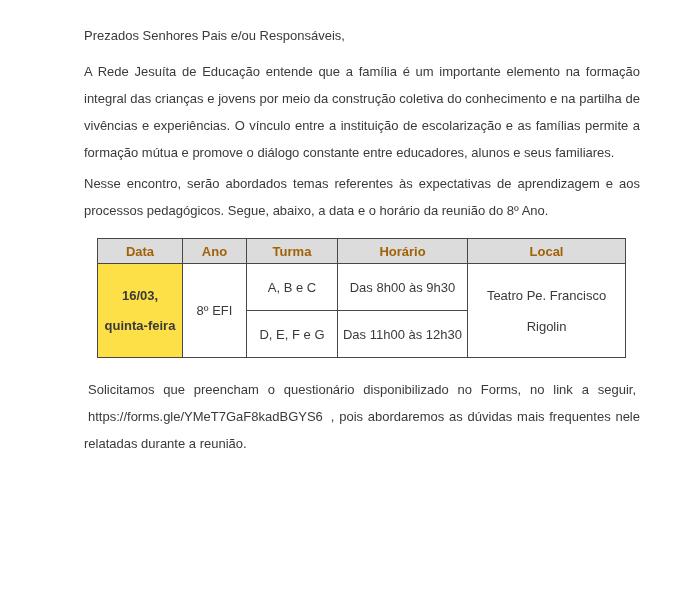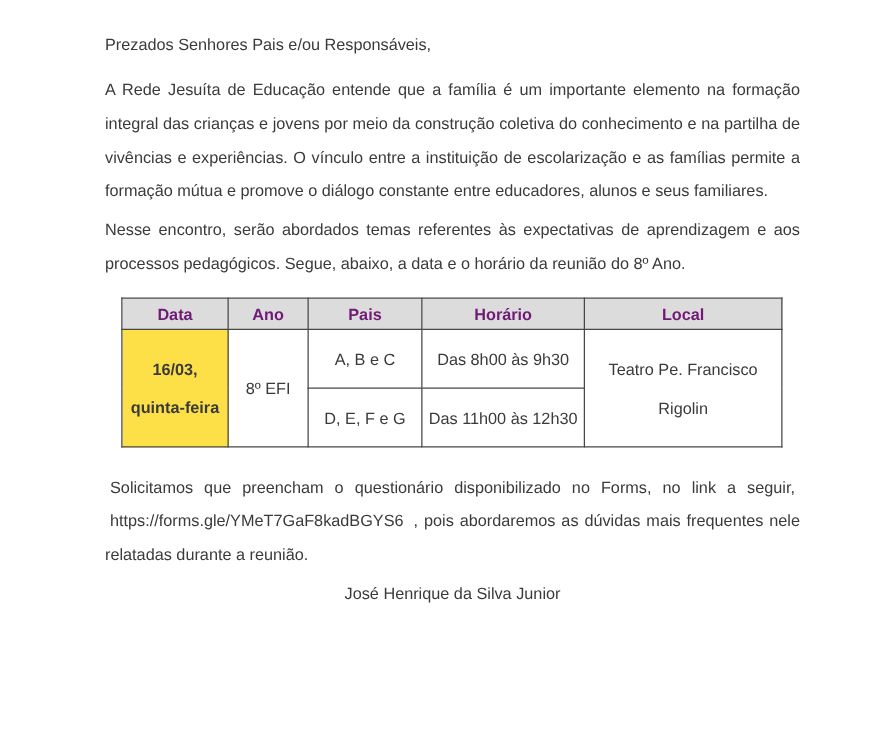--- a/index.html
+++ b/index.html
@@ -37,21 +37,21 @@
     font-size: 13px;
     text-align: center;
     vertical-align: middle;
     padding: 0;
     color: #3a3a3a;
   }
   table.schedule thead th {
     background: #dcdcdc;
     font-weight: bold;
     height: 25px;
-    color: #701a75;
+    color: #a16207;
   }
   table.schedule tbody td { height: 47px; }
   td.date-cell {
     background: #fde047;
     font-weight: bold;
     line-height: 26px;
     color: #333333;
   }
   td.horario-cell {
     text-align: left;
@@ -81,21 +81,21 @@
       <col style="width:85px">
       <col style="width:64px">
       <col style="width:91px">
       <col style="width:130px">
       <col style="width:158px">
     </colgroup>
     <thead>
       <tr>
         <th>Data</th>
         <th>Ano</th>
-        <th>Pais</th>
+        <th>Turma</th>
         <th>Horário</th>
         <th>Local</th>
       </tr>
     </thead>
     <tbody>
       <tr>
         <td class="date-cell" rowspan="2">
           <div>16/03,</div>
           <div>quinta-feira</div>
         </td>
@@ -112,16 +112,15 @@
         <td class="horario-cell">Das 11h00 às 12h30</td>
       </tr>
     </tbody>
   </table>
 
   <p class="para just p3"><span>Solicitamos que preencham o questionário disponibilizado no Forms, no link a seguir, </span><span>https://forms.gle/YMeT7GaF8kadBGYS6</span><span>, pois abordaremos as dúvidas mais frequentes nele relatadas durante a reunião.</span></p>
 
 
 
   <div class="signature">
-    <div>José Henrique da Silva Junior</div>
   </div>
 
 </div>
 
 </body></html>

